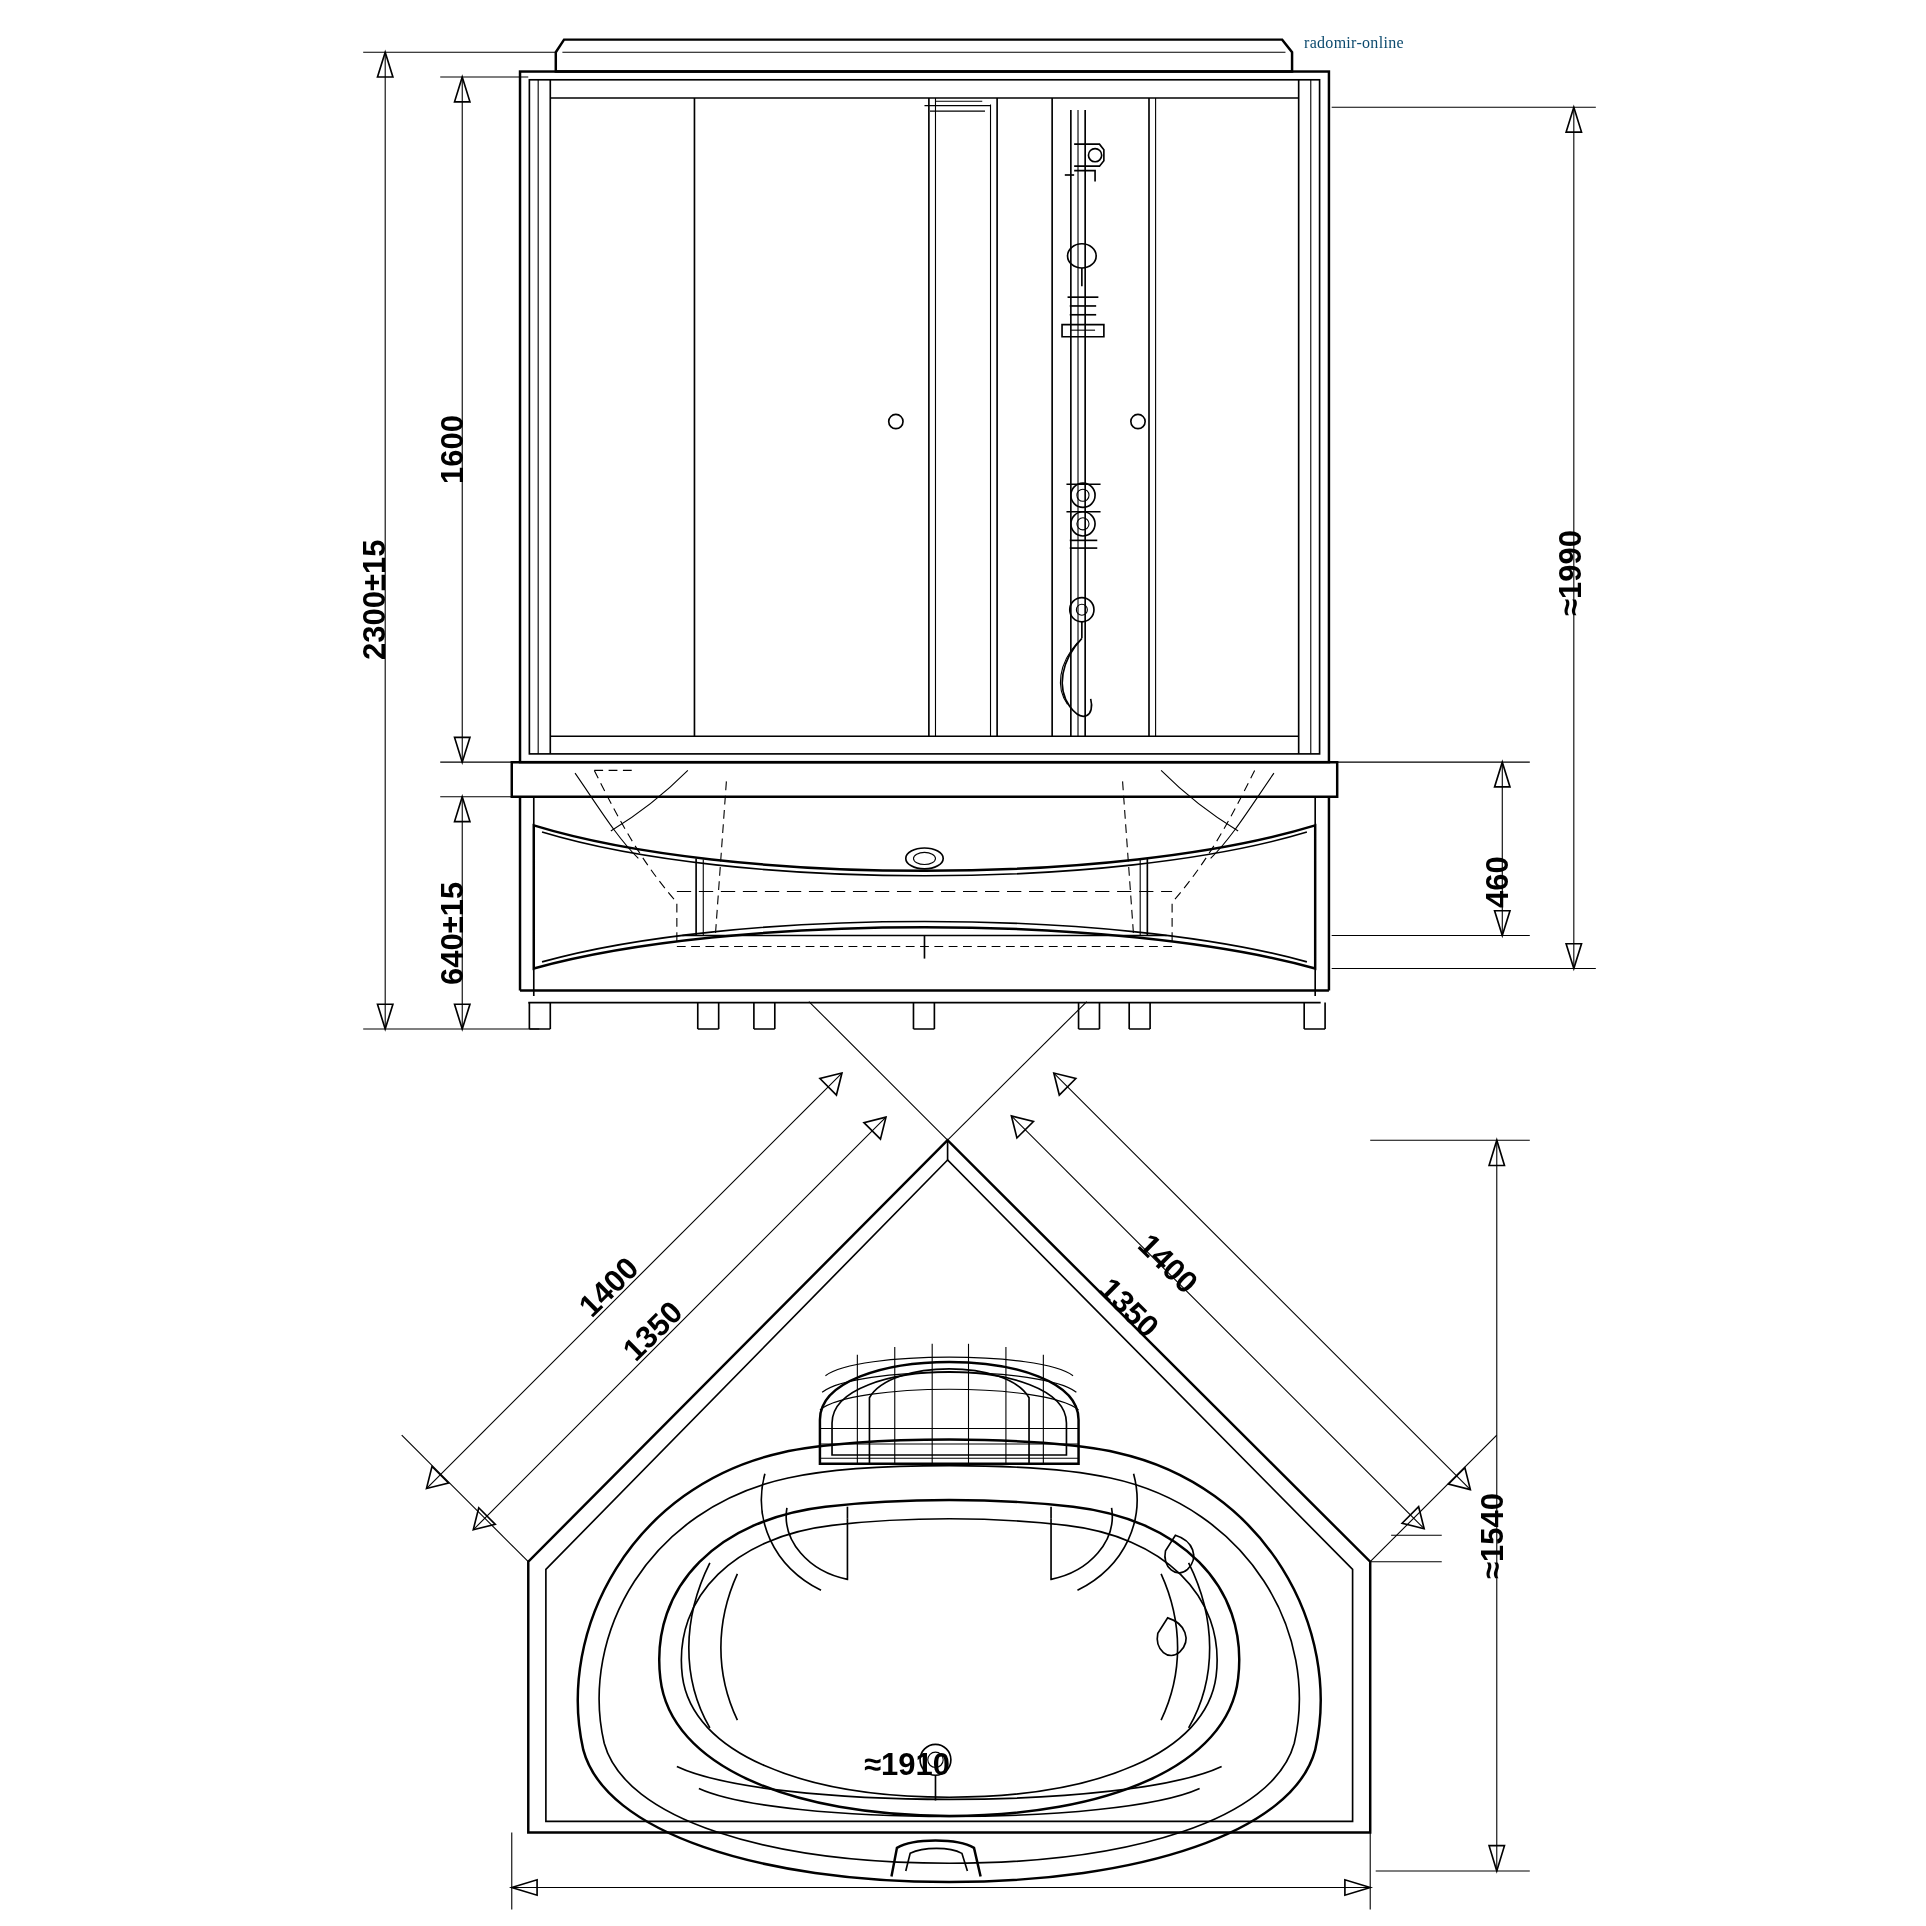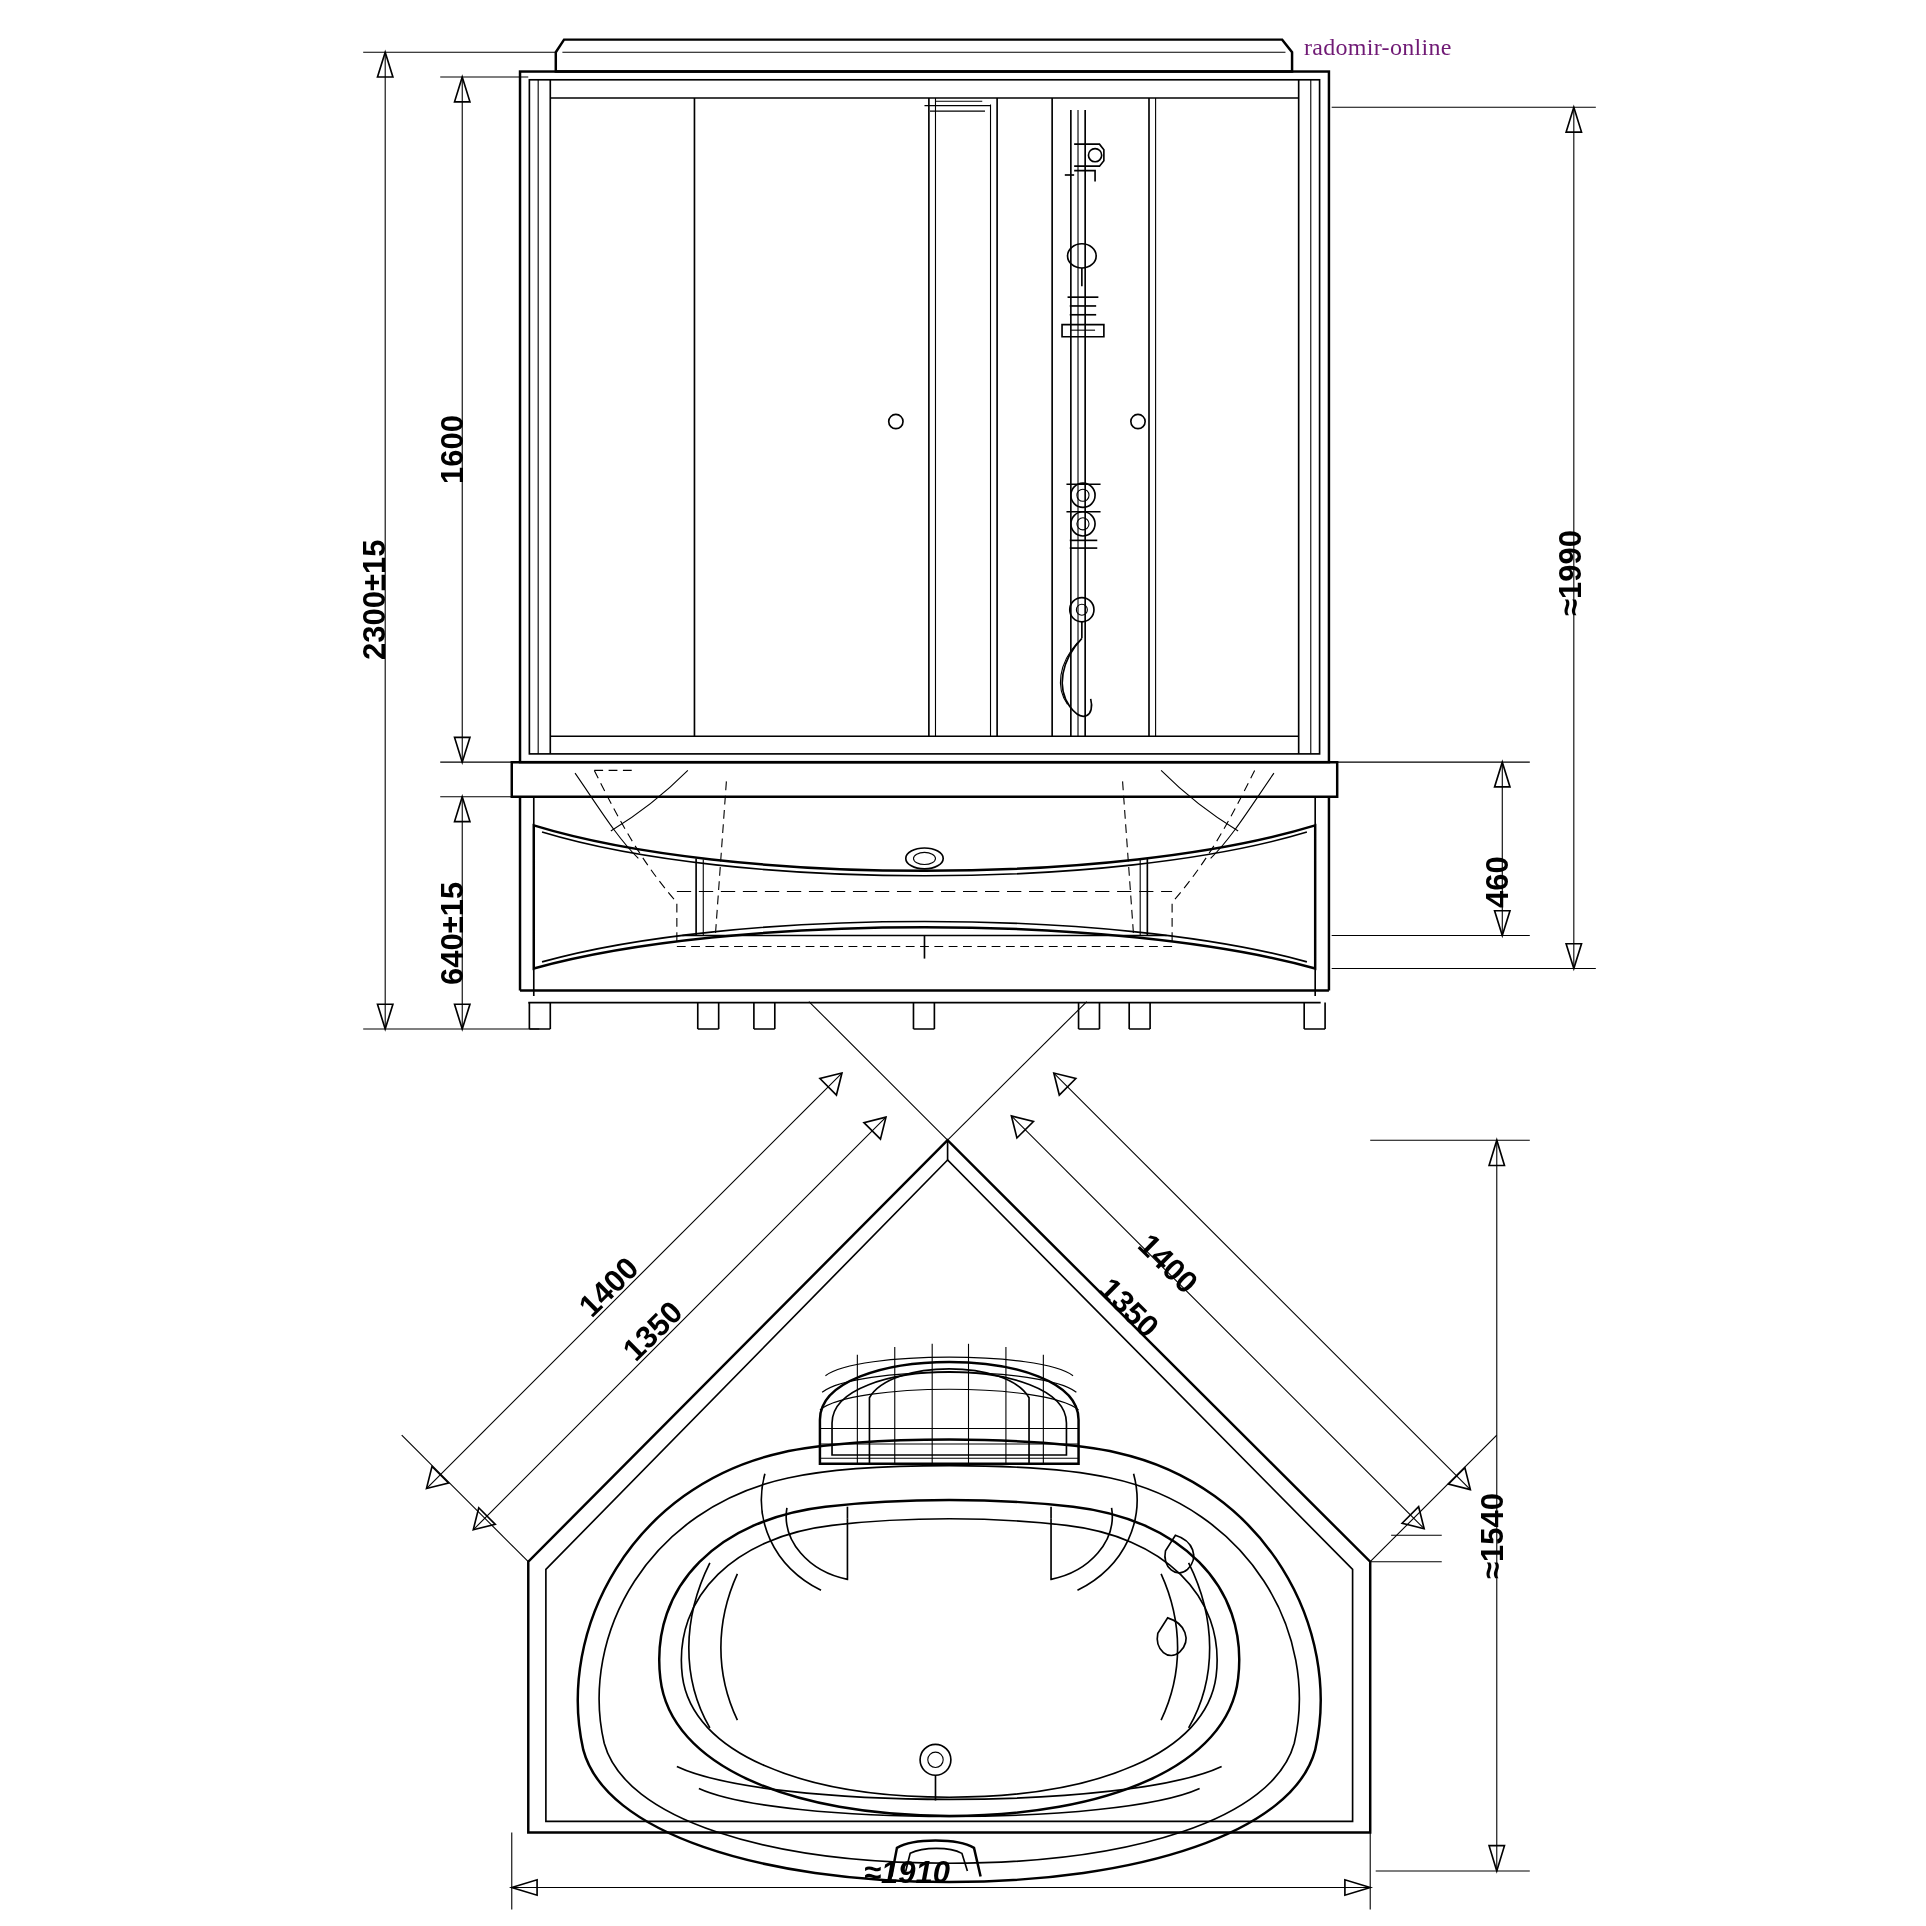--- a/index.html
+++ b/index.html
@@ -10,22 +10,22 @@
   #page {
     position: relative;
     width: 1926px;
     height: 1926px;
     background: #ffffff;
     font-family: "Liberation Serif", serif;
     overflow: hidden;
   }
   .wm {
     position: absolute;
-    color: #701a75;
-    font-size: 24px;
+    color: #0c4a6e;
+    font-size: 16px;
     font-family: "Liberation Serif", serif;
     letter-spacing: 0.3px;
   }
   .dim {
     position: absolute;
     color: #000;
     font-family: "Liberation Sans", sans-serif;
     font-weight: bold;
     font-size: 31px;
     white-space: nowrap;
@@ -318,16 +318,16 @@
   <div class="dim rot45" style="left:572px; top:1299px;">1400</div>
 
   <div class="dim rot45" style="left:616px; top:1343px;">1350</div>
 
   <div class="dim rot45n" style="left:1156px; top:1227px;">1400</div>
 
   <div class="dim rot45n" style="left:1117px; top:1271px;">1350</div>
 
   <div class="dim vert" style="left:1475px; top:1579px;">≈1540</div>
 
-  <div class="dim" style="left:864px; top:1855px;font-style:italic;">≈1910</div>
+  <div class="dim" style="left:864px; top:1747px;">≈1910</div>
 
 </div>
 
 
 </body></html>

